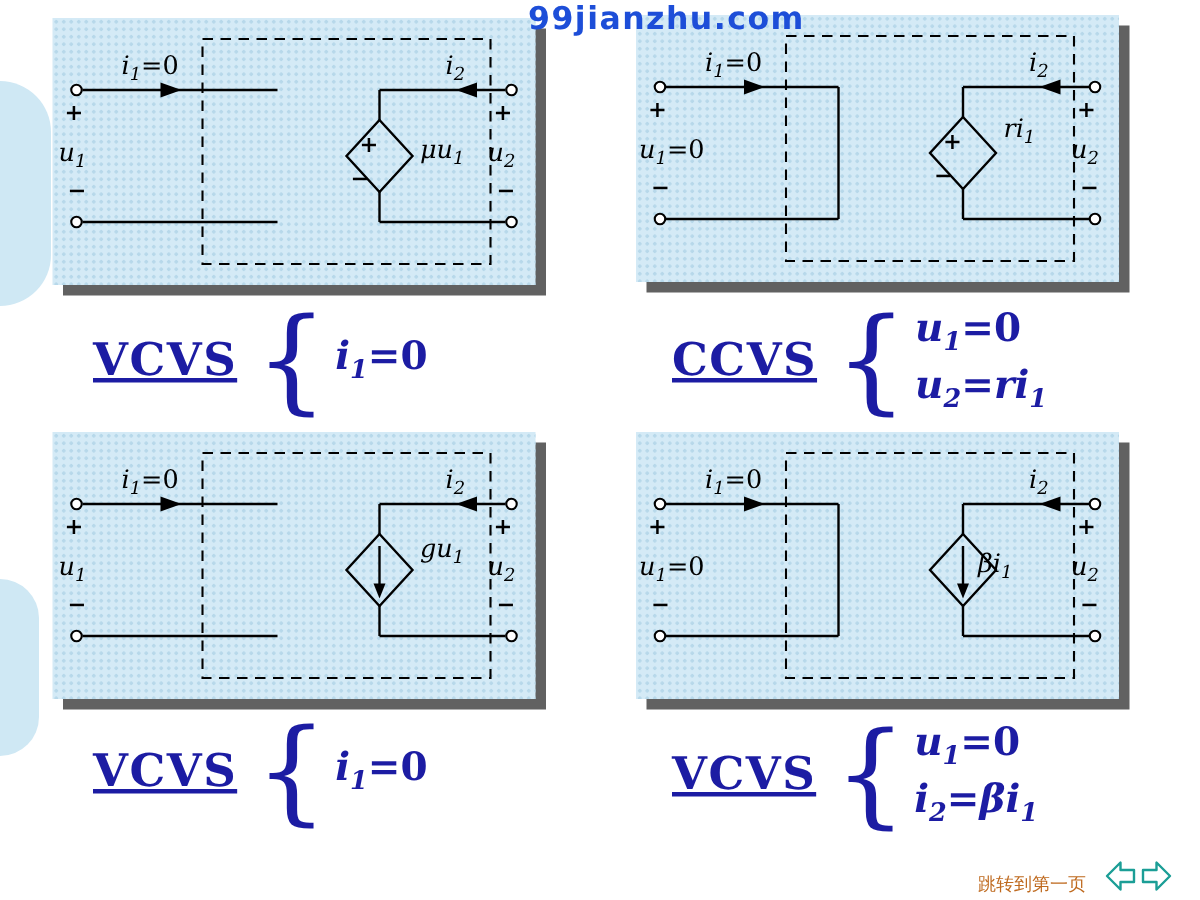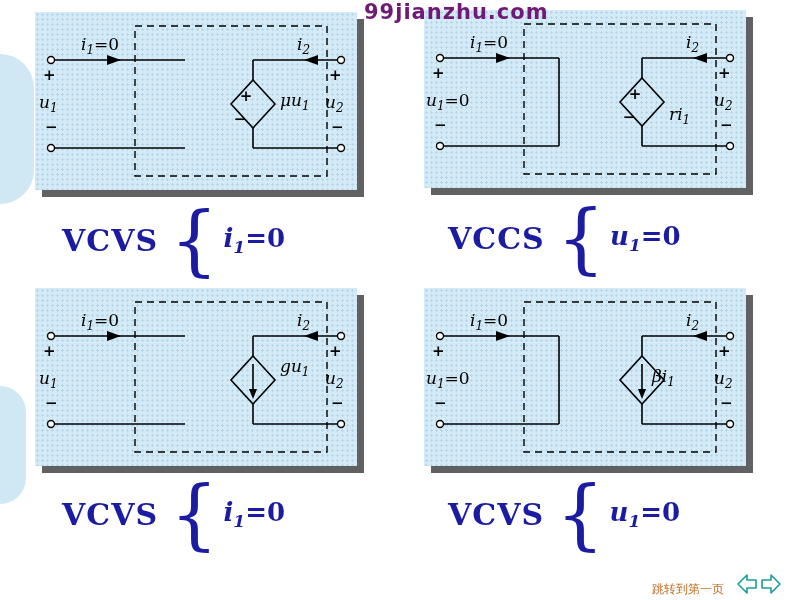--- a/index.html
+++ b/index.html
@@ -22,29 +22,29 @@
   .dia  { fill:none; stroke:#000; stroke-width:1.6; }
   .term { fill:#fff; stroke:#000; stroke-width:1.4; }
   .dsign{ font:bold 15px "DejaVu Serif",serif; text-anchor:middle; fill:#000; }
 
   .lbl  { position:absolute; font:italic 17px/1.2 "DejaVu Serif",serif; color:#000; white-space:nowrap; }
   .lbl sub { font-size:12px; }
   .upr  { font-style:normal; }
   .sign { position:absolute; font:bold 15px/1 "DejaVu Serif",serif; color:#000; }
 
   .eqblock { position:absolute; display:flex; align-items:center; color:#1c1ca3; }
-  .eqlabel { font:bold 30px/1.1 "DejaVu Serif",serif; letter-spacing:1px; margin-right:12px; }
+  .eqlabel { font:bold 30px/1.1 "DejaVu Serif",serif; letter-spacing:1px; margin-right:12px;text-decoration:underline; }
   .brace   { font:400 76px/0.9 "DejaVu Serif",serif; margin-right:5px; }
   .eqcol   { display:flex; flex-direction:column; gap:3px; }
   .eqline  { font:italic bold 26px/1.2 "DejaVu Serif",serif; white-space:nowrap; }
   .eqline sub { font-size:17px; }
   .eqline .upr { font-style:normal; }
 
-  .watermark { position:absolute; left:364px; top:0; z-index:5;
-               font:bold 21px "DejaVu Sans",sans-serif; color:#701a75; letter-spacing:1px; }
+  .watermark { position:absolute; left:352px; top:0; z-index:5;
+               font:bold 21px "DejaVu Sans",sans-serif; color:#1d4ed8; letter-spacing:1px; }
 
   .jump { position:absolute; left:652px; top:581px;
           font:12px "DejaVu Sans",sans-serif; color:#bf6a1f; }
   .navarrows { position:absolute; left:736px; top:570px; }
   .navarrow { fill:none; stroke:#1b9e96; stroke-width:1.6; stroke-linejoin:round; }
 </style>
 </head>
 <body>
 
 <div class="blob" id="blob-top"></div>
@@ -107,21 +107,21 @@
     </g>
   </svg>
   <div class="lbl" style="left:46px;top:22px"><i>i</i><sub>1</sub><span class="upr">=0</span></div>
   <div class="lbl" style="left:262px;top:22px"><i>i</i><sub>2</sub><span class="upr"></span></div>
   <div class="sign" style="left:8px;top:56px">+</div>
   <div class="lbl" style="left:2px;top:80px"><i>u</i><sub>1</sub><span class="upr">=0</span></div>
   <div class="sign" style="left:10px;top:108px">−</div>
   <div class="sign" style="left:294px;top:56px">+</div>
   <div class="lbl" style="left:290px;top:80px"><i>u</i><sub>2</sub><span class="upr"></span></div>
   <div class="sign" style="left:296px;top:108px">−</div>
-  <div class="lbl" style="left:245px;top:94px"><i>r</i><i>i</i><sub>1</sub></div>
+  <div class="lbl" style="left:245px;top:66px"><i>r</i><i>i</i><sub>1</sub></div>
 </div>
 
 <div class="panel" style="left:35px;top:288px">
   <svg class="circ" width="322" height="178" viewBox="0 0 322 178">
     <rect class="dash" x="100" y="14" width="192" height="150"></rect>
     <line class="w" x1="20" y1="48" x2="150" y2="48"></line>
     <line class="w" x1="20" y1="136" x2="150" y2="136"></line>
     <polygon class="ah" points="72,43 72,53 86,48"></polygon>
     <line class="w" x1="218" y1="48" x2="302" y2="48"></line>
     <line class="w" x1="218" y1="136" x2="302" y2="136"></line>
@@ -184,40 +184,42 @@
 
 <div class="eqblock" style="left:62px;top:206px">
   <span class="eqlabel">VCVS</span>
   <span class="brace">{</span>
   <span class="eqcol">
     <span class="eqline"><i>i</i><sub>1</sub><span class="upr">=0</span><i></i><i></i><sub></sub></span>
   </span>
 </div>
 
 <div class="eqblock" style="left:448px;top:204px">
-  <span class="eqlabel">VCCS</span>
+  <span class="eqlabel">CCVS</span>
   <span class="brace">{</span>
   <span class="eqcol">
     <span class="eqline"><i>u</i><sub>1</sub><span class="upr">=0</span><i></i><i></i><sub></sub></span>
+    <span class="eqline"><i>u</i><sub>2</sub><span class="upr">=</span><i>r</i><i>i</i><sub>1</sub></span>
   </span>
 </div>
 
 <div class="eqblock" style="left:62px;top:480px">
   <span class="eqlabel">VCVS</span>
   <span class="brace">{</span>
   <span class="eqcol">
     <span class="eqline"><i>i</i><sub>1</sub><span class="upr">=0</span><i></i><i></i><sub></sub></span>
   </span>
 </div>
 
 <div class="eqblock" style="left:448px;top:480px">
   <span class="eqlabel">VCVS</span>
   <span class="brace">{</span>
   <span class="eqcol">
     <span class="eqline"><i>u</i><sub>1</sub><span class="upr">=0</span><i></i><i></i><sub></sub></span>
+    <span class="eqline"><i>i</i><sub>2</sub><span class="upr">=</span><i>β</i><i>i</i><sub>1</sub></span>
   </span>
 </div>
 
 <a class="jump">跳转到第一页</a>
 <svg class="navarrows" width="46" height="28" viewBox="0 0 46 28">
   <polygon class="navarrow" points="2,14 11,5 11,10 20,10 20,18 11,18 11,23"></polygon>
   <polygon class="navarrow" points="44,14 35,5 35,10 26,10 26,18 35,18 35,23"></polygon>
 </svg>
 
 </body></html>

